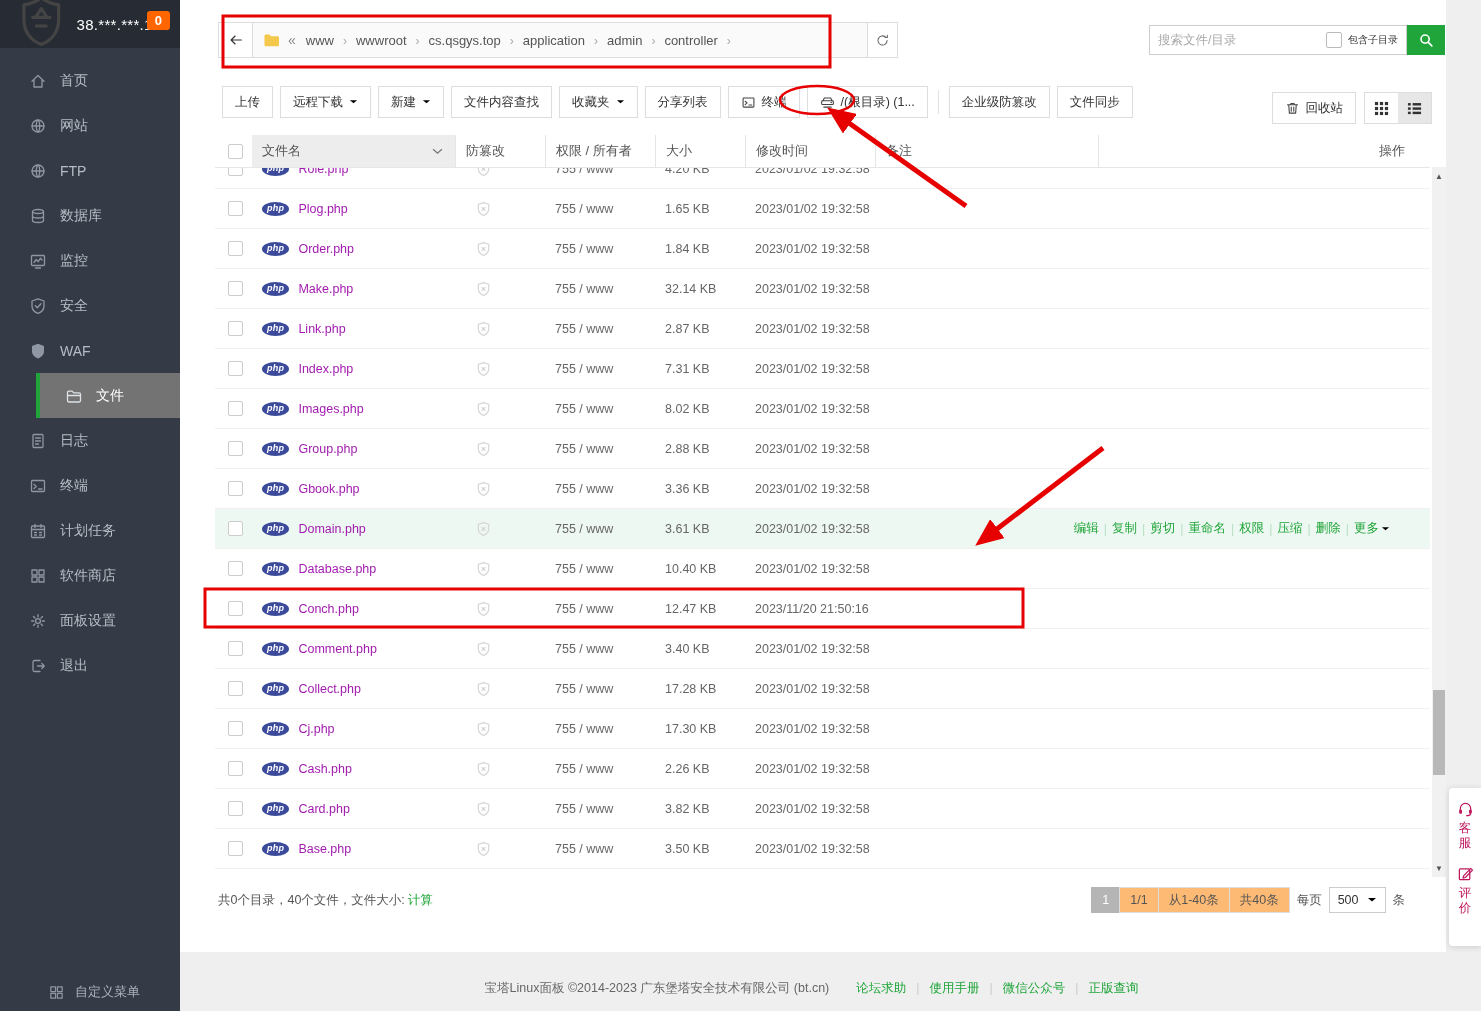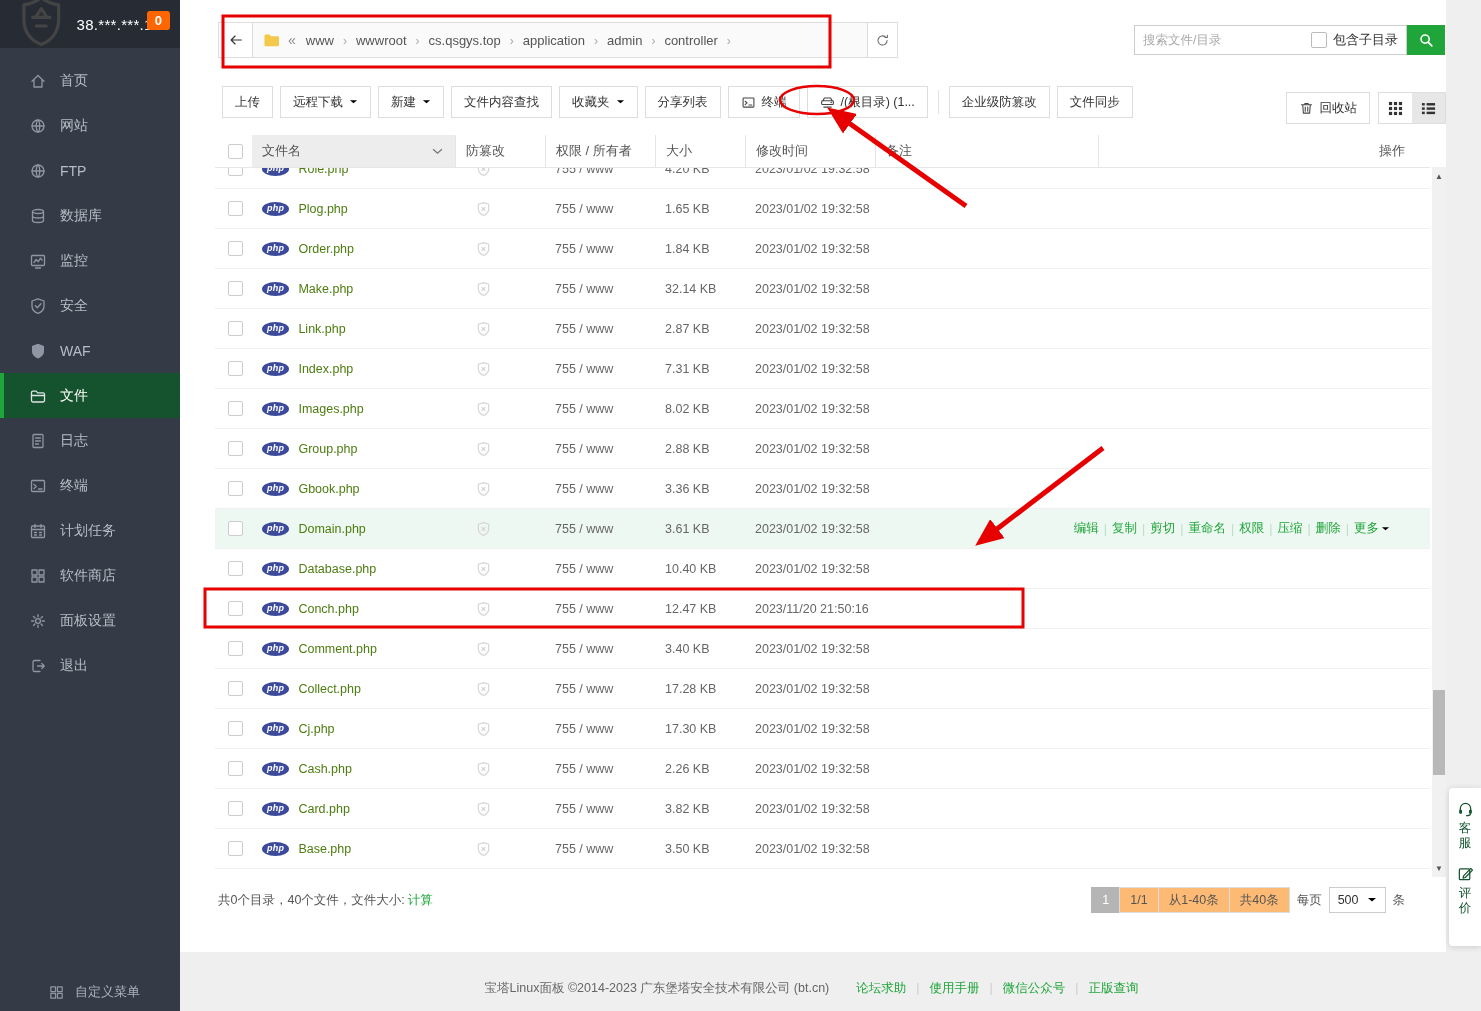--- a/index.html
+++ b/index.html
@@ -15,21 +15,21 @@
   .logo-row{height:48px;background:#272c34;display:flex;align-items:center;padding:0 10px 0 14px;position:relative;}
   .logo-icn svg{width:22px;height:22px;}
   .logo-icn svg *{stroke:#e9ecef;fill:none;stroke-width:1.4;stroke-linejoin:round;stroke-linecap:round;}
   .ip{color:#fff;font-size:15px;margin-left:8px;letter-spacing:.3px;}
   .badge{position:absolute;right:10px;top:11px;background:#f60;color:#fff;font-size:13px;font-weight:bold;
     padding:3px 8px;border-radius:3px;line-height:1;}
   .side-nav{padding-top:10px;}
   .side-item{height:45px;display:flex;align-items:center;padding-left:29px;cursor:pointer;color:#b6bdc6;position:relative;}
   .side-item .icn{width:18px;height:18px;margin-right:13px;color:#8e97a3;display:inline-flex;}
   .side-item .side-label{font-size:14px;}
-  .side-item.active{background:#14532d;color:#fff;}
+  .side-item.active{background:#737373;color:#fff;margin-left:36px;}
   .side-item.active .icn{color:#dfe3e8;}
   .side-item.active::before{content:"";position:absolute;left:0;top:0;bottom:0;width:4px;background:#20a53a;}
   .side-footer{position:absolute;left:0;bottom:10px;width:180px;height:36px;display:flex;align-items:flex-end;padding-left:48px;color:#aab1bb;font-size:13px;}
   .side-footer .icn{width:17px;height:17px;margin-right:10px;color:#8e97a3;display:inline-flex;}
   
   .icn svg{width:100%;height:100%;}
   .icn svg *{stroke:currentColor;fill:none;stroke-width:1.3;stroke-linecap:round;stroke-linejoin:round;}
   .icn svg .f{fill:currentColor;stroke:none;}
   
   .card{position:absolute;left:180px;top:0;width:1266px;height:952px;background:#fff;}
@@ -46,32 +46,32 @@
   .crumb-sep{color:#aaa;margin:0 9px;font-size:12px;}
   .refresh-btn{position:absolute;left:688px;top:0;width:30px;height:36px;border:1px solid #ddd;border-left:none;box-sizing:border-box;
     display:flex;align-items:center;justify-content:center;color:#666;cursor:pointer;background:#fff;}
   .refresh-btn .icn{width:15px;height:15px;}
   
   .search-wrap{position:absolute;right:1px;top:3px;height:30px;display:flex;align-items:center;}
   .search-box{display:flex;align-items:center;border:1px solid #ccc;height:30px;box-sizing:border-box;background:#fff;}
   .search-input{border:none;outline:none;width:158px;height:17px;padding:0 8px;font-size:12.5px;color:#7f1d1d;font-family:inherit;}
   .search-input::placeholder{color:#aaa;}
   .sub-check{width:14px;height:14px;border:1px solid #bbb;border-radius:2px;background:#fff;margin:0 6px 0 2px;flex:none;cursor:pointer;}
-  .sub-label{color:#333;font-size:13px;margin-right:8px;white-space:nowrap;}
+  .sub-label{color:#333;font-size:10px;margin-right:8px;white-space:nowrap;}
   .search-btn{width:38px;height:30px;background:#20a53a;border:none;display:flex;align-items:center;justify-content:center;cursor:pointer;}
   .search-btn .icn{width:16px;height:16px;color:#fff;}
   .search-btn .icn svg *{stroke-width:1.8;}
   
   .toolbar{position:absolute;left:42px;right:0;top:86px;height:32px;display:flex;align-items:center;}
   .tbtn{height:32px;border:1px solid #ddd;background:#fff;box-sizing:border-box;display:inline-flex;align-items:center;
     padding:0 12px;margin-right:7px;font-size:12.5px;color:#333;cursor:pointer;white-space:nowrap;}
   .tbtn .icn{width:15px;height:15px;margin-right:6px;color:#444;}
   .tbtn .chev{width:9px;height:6px;margin-left:6px;color:#888;display:inline-flex;}
   .tb-divider{width:1px;height:24px;background:#e2e2e2;margin:0 10px 0 3px;}
-  .toolbar-right{margin-left:auto;display:flex;align-items:center;padding-right:0;margin-top:12px;}
+  .toolbar-right{margin-left:auto;display:flex;align-items:center;padding-right:14px;margin-top:12px;}
   .view-group{display:flex;border:1px solid #ddd;box-sizing:border-box;height:32px;margin-right:0;}
   .view-btn{width:33px;height:30px;display:flex;align-items:center;justify-content:center;color:#333;cursor:pointer;background:#fff;}
   .view-btn.active{background:#e7e7e7;}
   .view-btn .icn{width:15px;height:15px;}
   
   .ftable{position:absolute;left:35px;top:135px;width:1215px;}
   .thead{display:flex;height:32px;border-bottom:1px solid #e6e6e6;align-items:center;font-size:13px;color:#555;background:#fff;position:relative;z-index:2;}
   .th{box-sizing:border-box;height:32px;display:flex;align-items:center;padding-left:10px;}
   .th.sep{border-left:1px solid #e5e5e5;}
   .c-check{width:37px;flex:none;padding-left:13px;}
@@ -86,21 +86,21 @@
   .th .hchev{width:11px;height:7px;color:#777;display:inline-flex;}
   .cb{width:15px;height:15px;border:1px solid #ccc;border-radius:2px;background:#fff;display:inline-block;cursor:pointer;box-sizing:border-box;}
   .tbody{height:703px;overflow:hidden;}
   .frow{display:flex;height:40px;align-items:center;border-bottom:1px solid #f0f0f0;box-sizing:border-box;background:#fff;}
   .frow.clipped{margin-top:-19px;}
   .frow.hovered{background:#eef8f2;}
   .fcell{box-sizing:border-box;display:flex;align-items:center;padding-left:10px;}
   .fcell.c-check{padding-left:13px;}
   .php-badge{background:#3b4a9a;color:#fff;font-size:9px;font-style:italic;font-weight:bold;
     border-radius:50%;padding:2px 5px 3px;line-height:1;margin-right:9px;letter-spacing:.3px;}
-  .fname{color:#4d7c0f;cursor:pointer;}
+  .fname{color:#a21caf;cursor:pointer;}
   .shield-dim{width:17px;height:18px;color:#d6d6d6;margin-left:10px;}
   .fcell.c-perm,.fcell.c-size,.fcell.c-mtime{color:#666;}
   .fcell.c-actions{justify-content:flex-end;padding-right:40px;white-space:nowrap;}
   .ract{color:#20a53a;cursor:pointer;text-decoration:none;font-size:12.5px;}
   .ract-sep{color:#b9dfc4;margin:0 5px;}
   
   .tscroll{position:absolute;left:1252px;top:167px;width:14px;height:710px;background:#f1f1f1;}
   .tscroll .arr{position:absolute;left:0;width:14px;height:14px;font-size:8px;color:#555;display:flex;align-items:center;justify-content:center;cursor:pointer;}
   .tscroll .arr.up{top:2px;}
   .tscroll .arr.down{bottom:2px;}
@@ -116,21 +116,21 @@
   .pg-select{border:1px solid #ccc;height:26px;box-sizing:border-box;display:inline-flex;align-items:center;padding:0 8px;cursor:pointer;background:#fff;color:#333;}
   .pg-select .chev{width:10px;height:6px;margin-left:8px;color:#222;display:inline-flex;}
   .pg-select .chev svg *{stroke-width:1.8;}
   
   .page-footer{position:absolute;left:173px;right:31px;top:980px;text-align:center;font-size:12.5px;color:#666;}
   .pf-link{color:#20a53a;cursor:pointer;text-decoration:none;}
   .pf-sep{color:#ccc;margin:0 10px;}
   
   .float-widget{position:absolute;left:1449px;top:788px;width:32px;height:158px;background:#fff;
     border-radius:4px 0 0 4px;box-shadow:0 1px 6px rgba(0,0,0,.15);display:flex;flex-direction:column;align-items:center;padding-top:12px;box-sizing:border-box;}
-  .fw-item{display:flex;flex-direction:column;align-items:center;color:#14532d;cursor:pointer;margin-bottom:14px;}
+  .fw-item{display:flex;flex-direction:column;align-items:center;color:#be185d;cursor:pointer;margin-bottom:14px;}
   .fw-item .icn{width:17px;height:17px;margin-bottom:4px;}
   .fw-label{width:14px;word-break:break-all;line-height:15px;font-size:12.5px;text-align:center;}
   
   .annotations{position:absolute;left:0;top:0;pointer-events:none;z-index:50;}
   .ann{fill:none;stroke:#e60000;stroke-width:3px;}
   .ann-thin{fill:none;stroke:#e60000;stroke-width:2.5px;}
   .annl{stroke:#e60000;stroke-width:5px;}
 </style>
 </head>
 <body>

